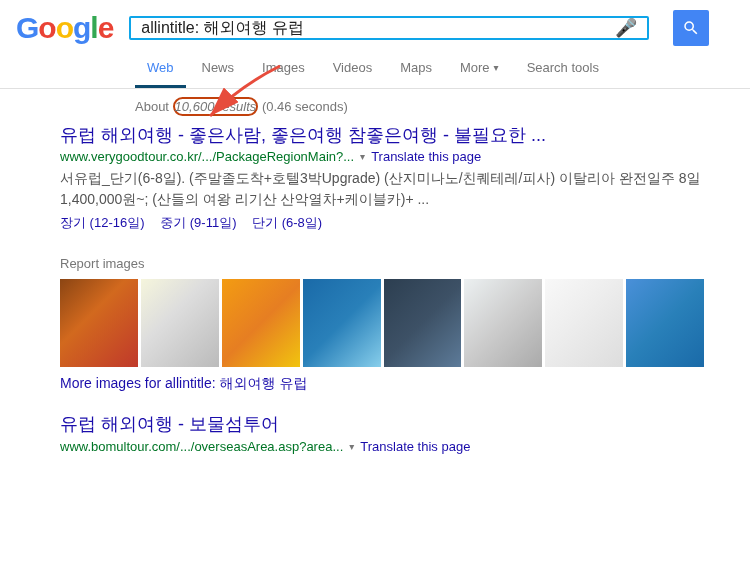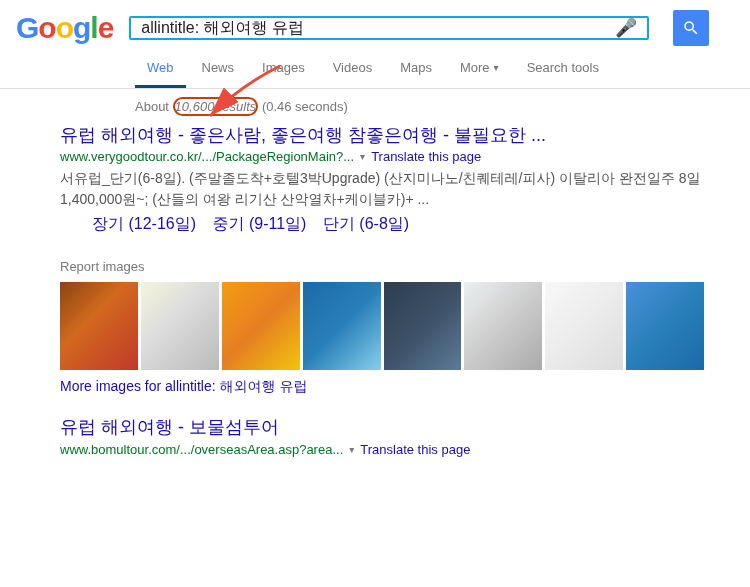--- a/index.html
+++ b/index.html
@@ -128,25 +128,24 @@
       font-size: 13px;
       color: #1a0dab;
       cursor: pointer;
     }
     .result-snippet {
       font-size: 14px;
       color: #545454;
       line-height: 1.5;
     }
     .result-more-links {
-      font-size: 16px;
+      font-size: 13px;
       color: #1a0dab;
       margin-top: 4px;
       cursor: pointer;
-      margin-left: 32px;
     }
     .result-more-links span { margin-right: 12px; }
 
     
     .images-section {
       margin-bottom: 20px;
     }
     .images-header {
       display: flex;
       justify-content: space-between;

